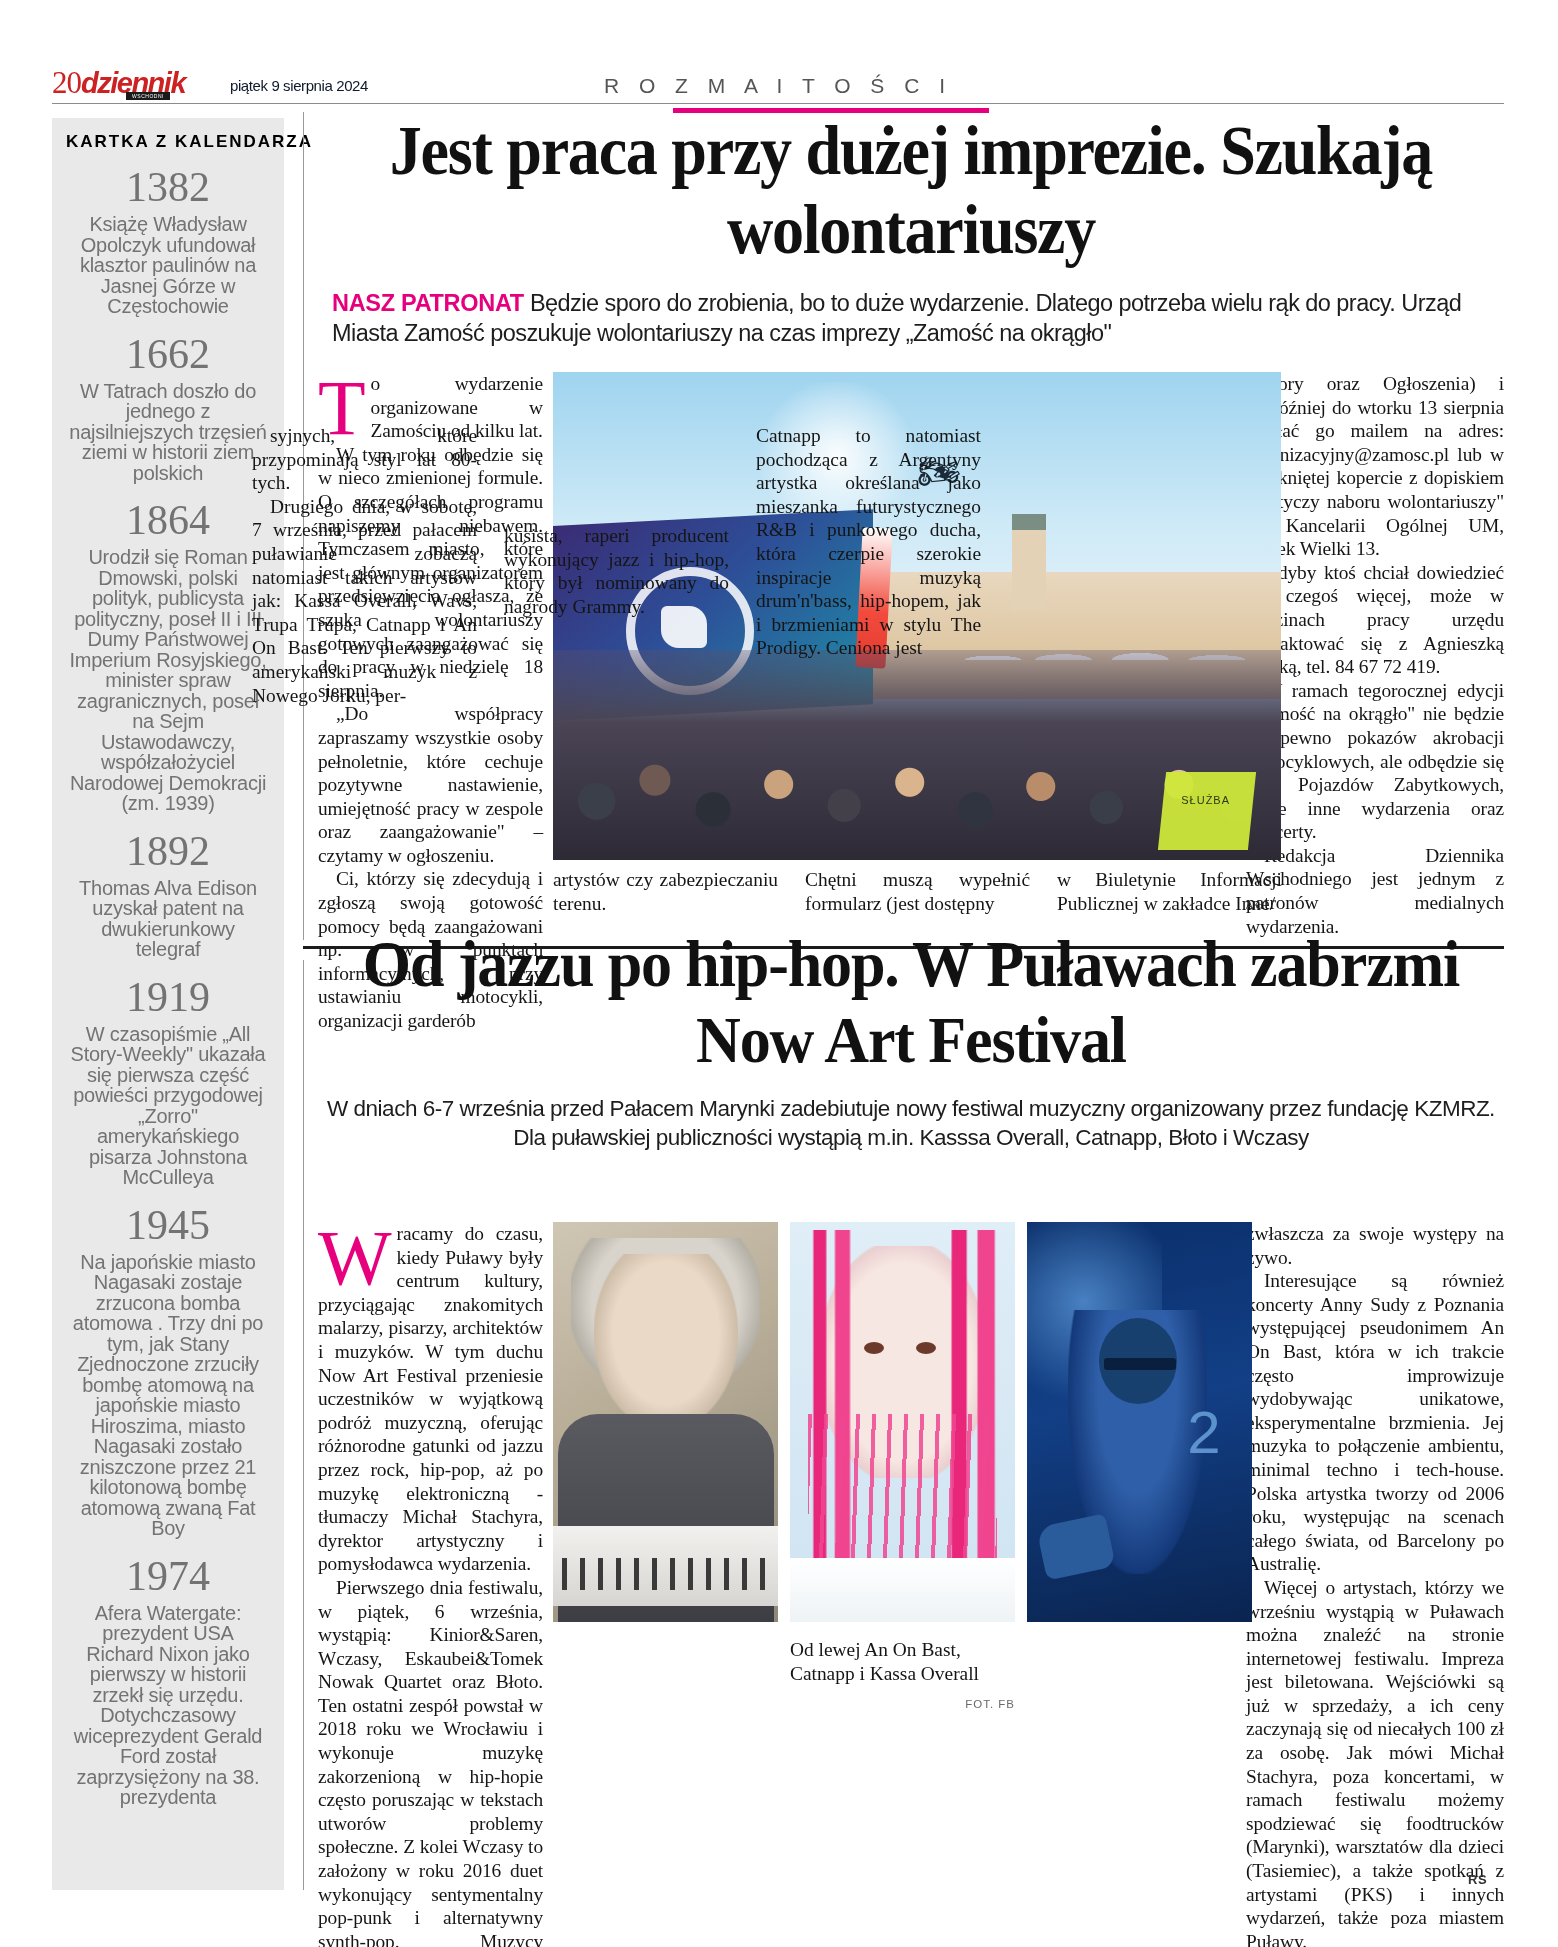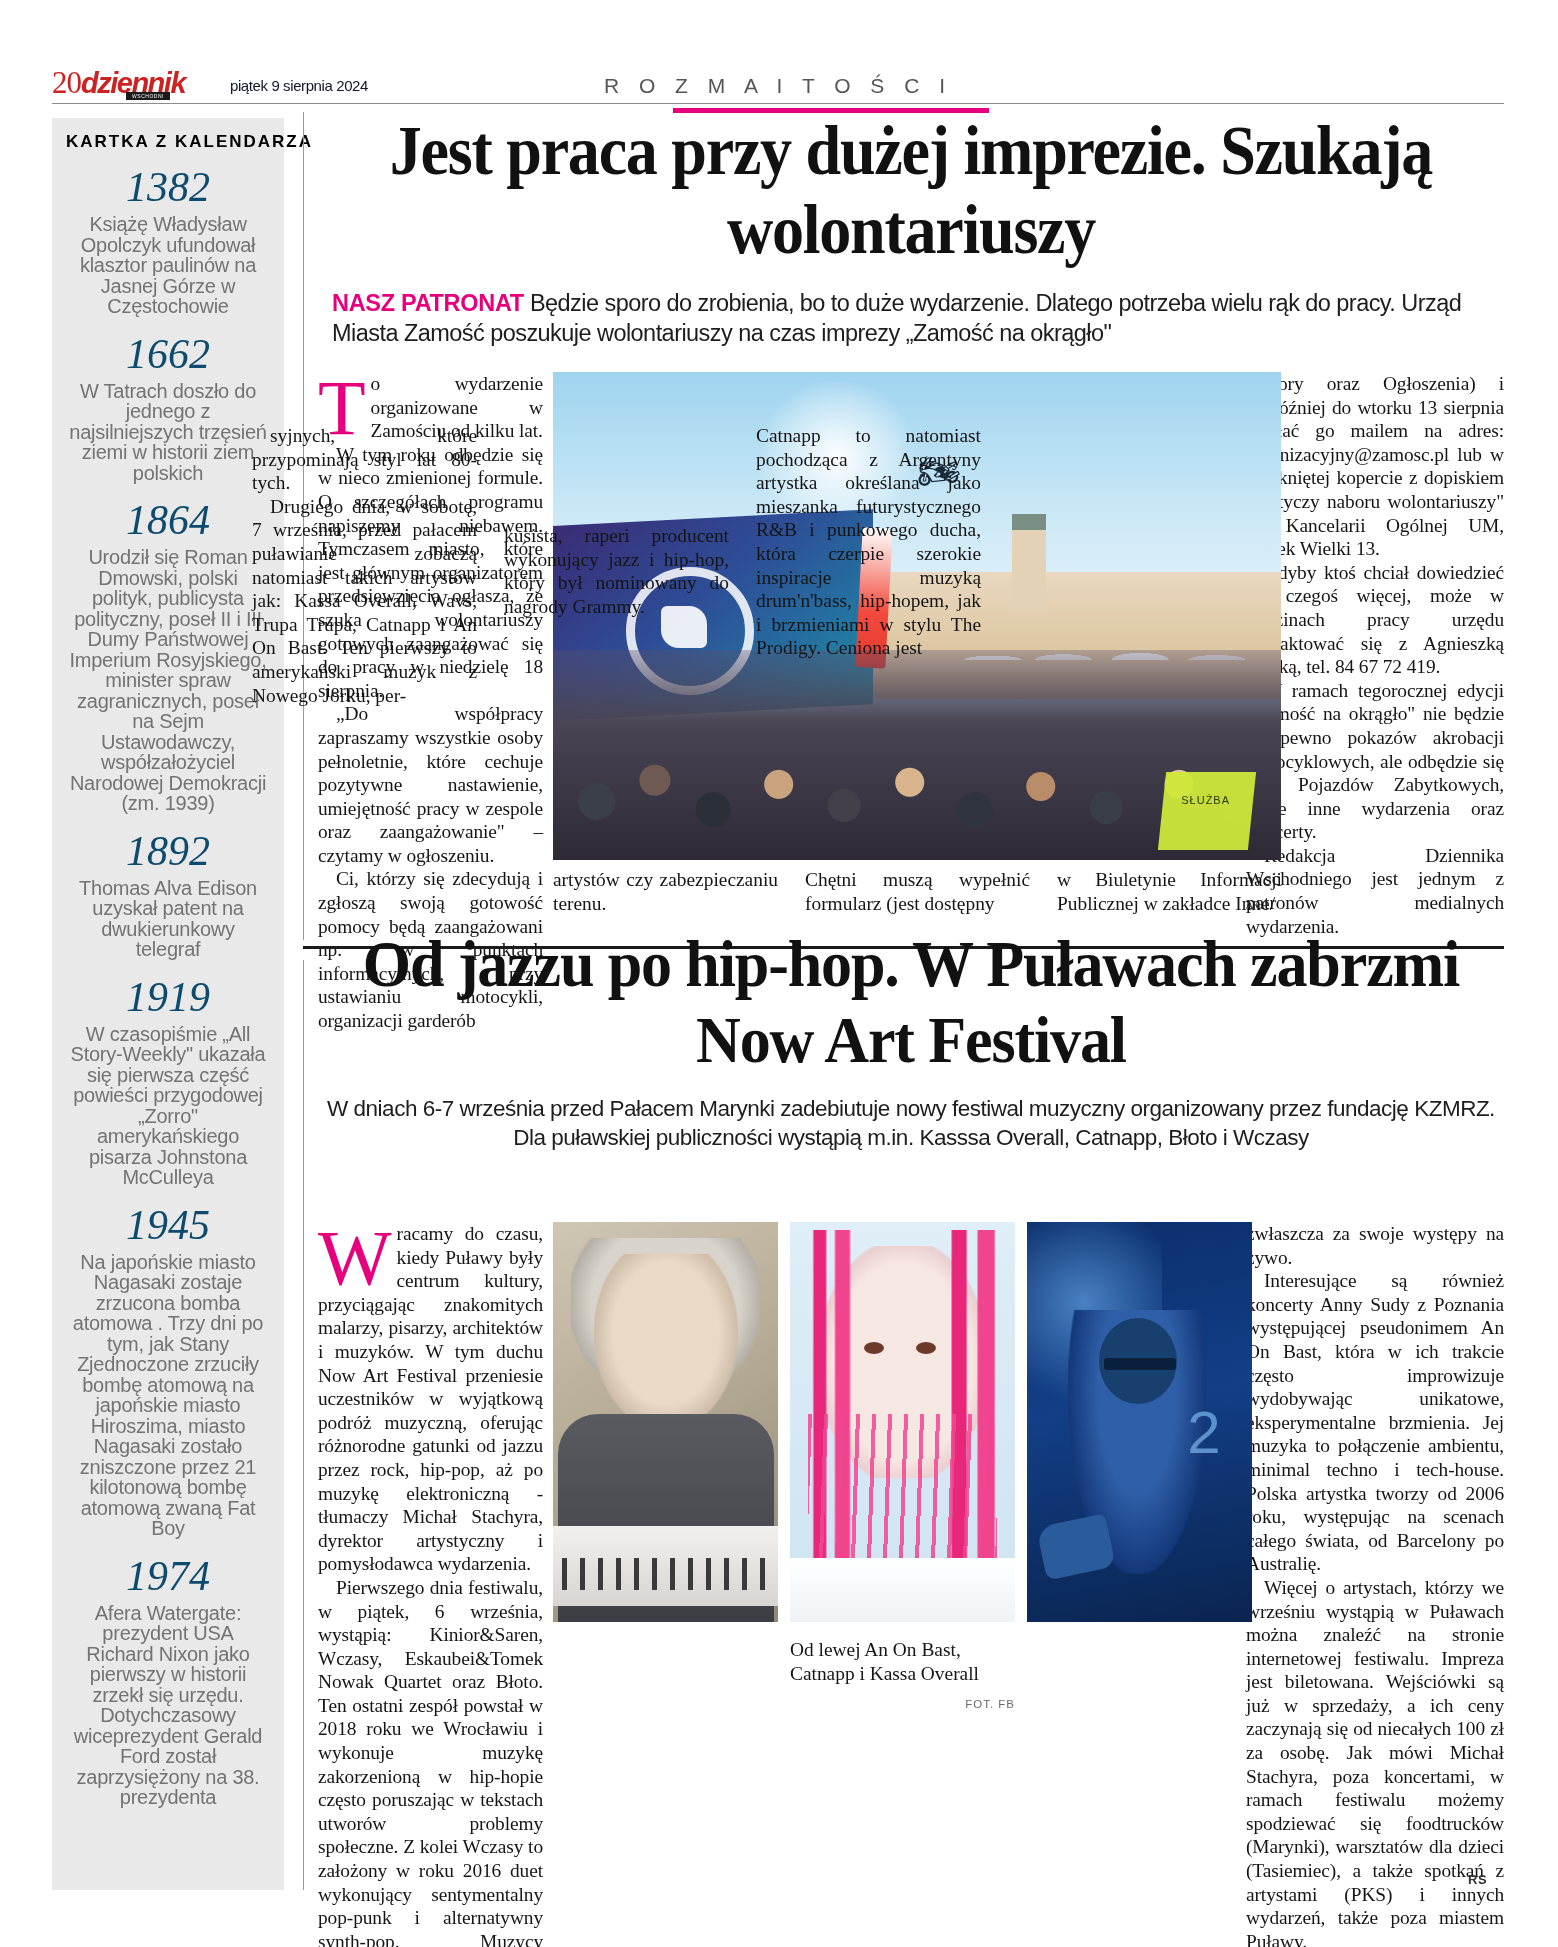--- a/index.html
+++ b/index.html
@@ -117,24 +117,23 @@
     font-weight: bold;
     letter-spacing: 2px;
     color: #000000;
     margin-bottom: 10px;
     white-space: nowrap;
   }
   .cal-entry { margin-bottom: 12px; }
   .cal-year {
     font-family: "Liberation Serif", serif;
     font-size: 42px;
-    color: #0c4a6e;
+    color: #737373;
     line-height: 50px;
     letter-spacing: 0px;
-    font-style: italic;
   }
   .cal-text {
     font-family: "Liberation Sans", sans-serif;
     font-size: 20px;
     line-height: 20.5px;
     color: #737373;
     letter-spacing: -0.25px;
     padding: 2px 2px 0 2px;
   }
 

